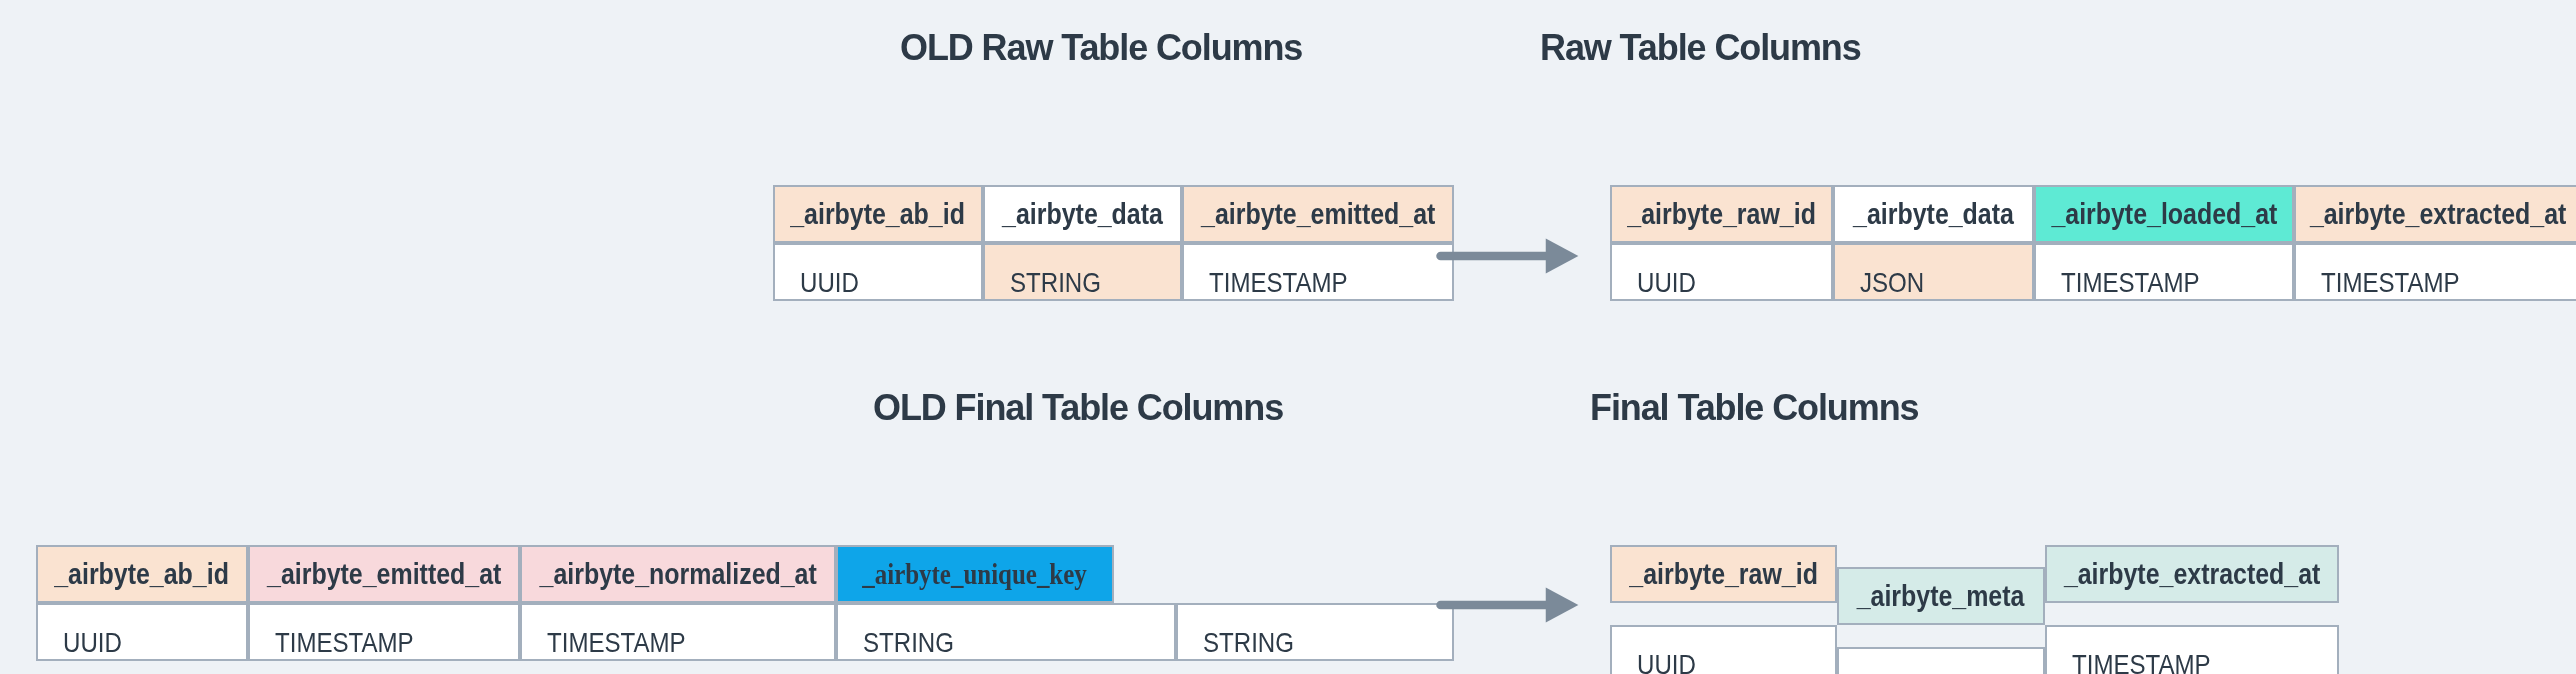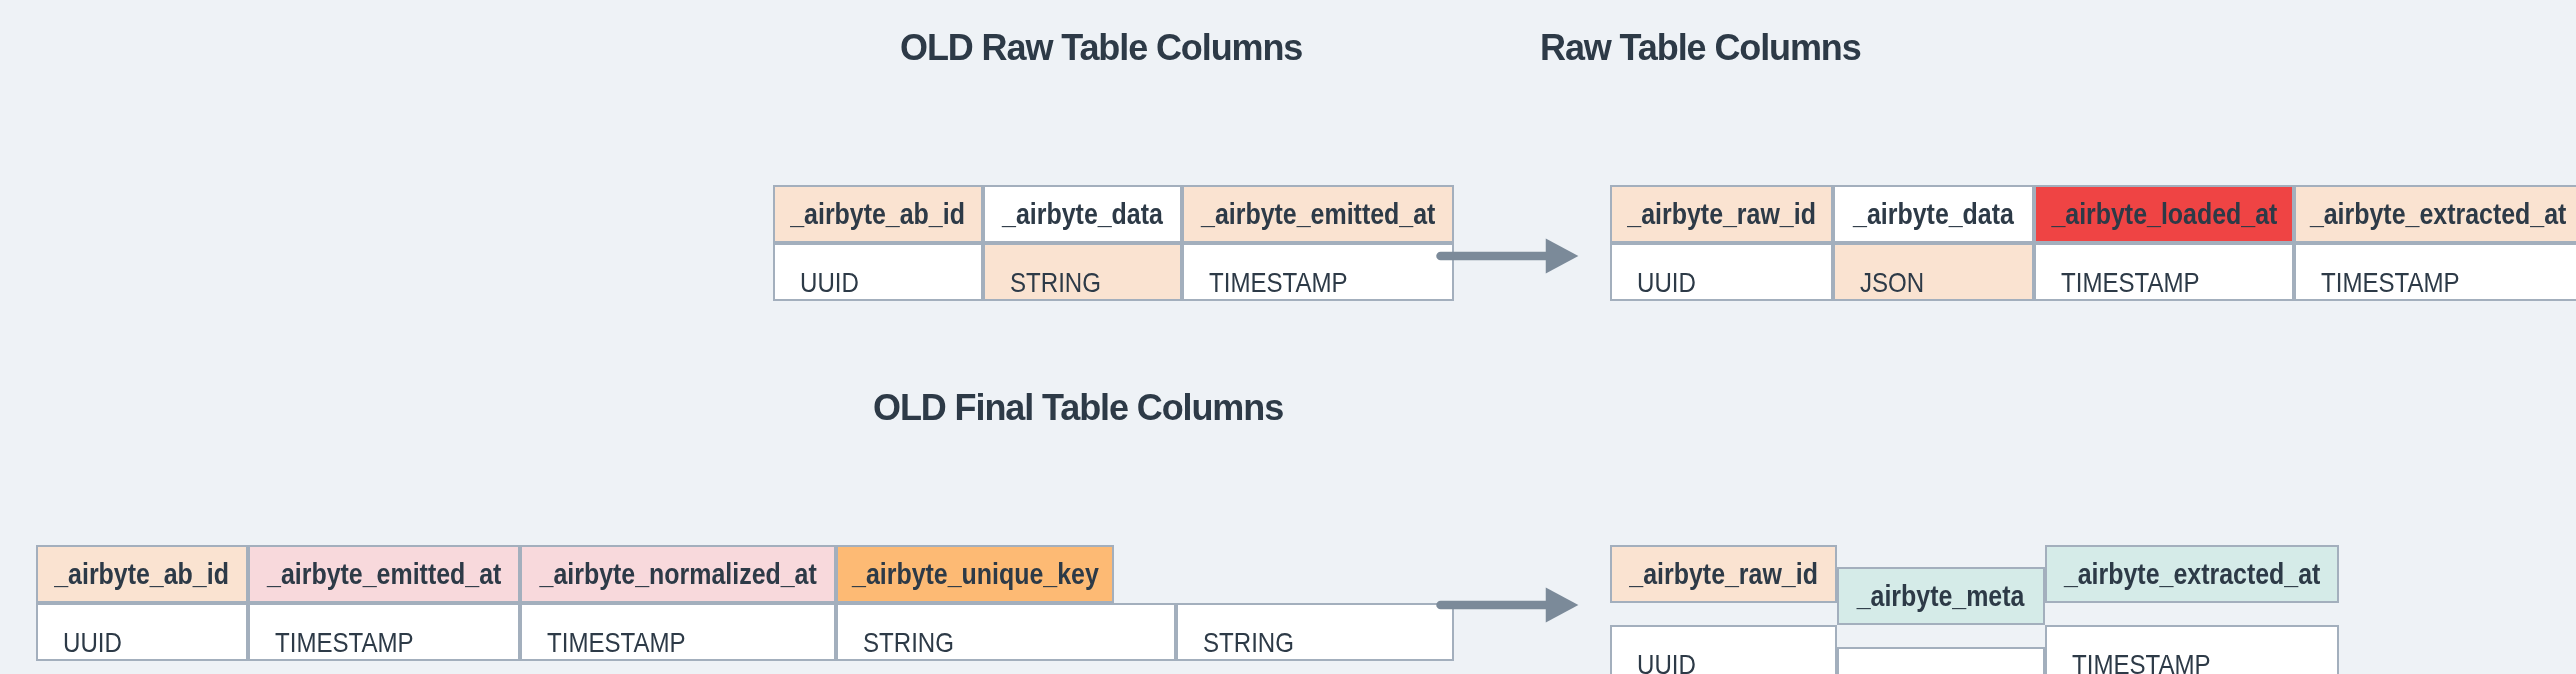--- a/index.html
+++ b/index.html
@@ -80,20 +80,21 @@
   .arrow polygon { fill: var(--arrow, #7b8a99); }
 </style>
 </head>
 <body>
 
 <div class="canvas">
 
   <div class="title" style="left:900px; top:22px;">OLD Raw Table Columns</div>
   <div class="title" style="left:1540px; top:22px;">Raw Table Columns</div>
   <div class="title" style="left:873px; top:382px;">OLD Final Table Columns</div>
+  <div class="title" style="left:1590px; top:382px;">Final Table Columns</div>
 
   <div class="tbl" style="left:748px; top:185px;">
     <div class="row">
       <div class="cell hd t1c0" style="background: rgb(250, 227, 209);">
         <span class="tx">_airbyte_ab_id</span>
       </div>
       <div class="cell hd t1c1" style="background: rgb(255, 255, 255);">
         <span class="tx">_airbyte_data</span>
       </div>
       <div class="cell hd t1c2" style="background: rgb(250, 227, 209);">
@@ -119,21 +120,21 @@
   </svg>
 
   <div class="tbl" style="left:1585px; top:185px;">
     <div class="row">
       <div class="cell hd t2c0" style="background: rgb(250, 227, 209);">
         <span class="tx">_airbyte_raw_id</span>
       </div>
       <div class="cell hd t2c1" style="background: rgb(255, 255, 255);">
         <span class="tx">_airbyte_data</span>
       </div>
-      <div class="cell hd t2c2" style="background: #ef4444;">
+      <div class="cell hd t2c2" style="background: #5eead4;">
         <span class="tx">_airbyte_loaded_at</span>
       </div>
       <div class="cell hd t2c3" style="background: rgb(250, 227, 209);">
         <span class="tx">_airbyte_extracted_at</span>
       </div>
     </div>
     <div class="row">
       <div class="cell vl t2c0" style="background: rgb(255, 255, 255);">
         <span class="tx">UUID</span>
       </div>
@@ -153,21 +154,21 @@
     <div class="row">
       <div class="cell hd t3c0" style="background: rgb(250, 227, 209);">
         <span class="tx">_airbyte_ab_id</span>
       </div>
       <div class="cell hd t3c1" style="background: rgb(248, 217, 220);">
         <span class="tx">_airbyte_emitted_at</span>
       </div>
       <div class="cell hd t3c2" style="background: rgb(248, 217, 220);">
         <span class="tx">_airbyte_normalized_at</span>
       </div>
-      <div class="cell hd t3c4" style="background: #fdba74;">
+      <div class="cell hd t3c4" style="background: #0ea5e9; font-family: Liberation Serif, serif;">
         <span class="tx">_airbyte_unique_key</span>
       </div>
     </div>
     <div class="row">
       <div class="cell vl t3c0" style="background: rgb(255, 255, 255);">
         <span class="tx">UUID</span>
       </div>
       <div class="cell vl t3c1" style="background: rgb(255, 255, 255);">
         <span class="tx">TIMESTAMP</span>
       </div>

